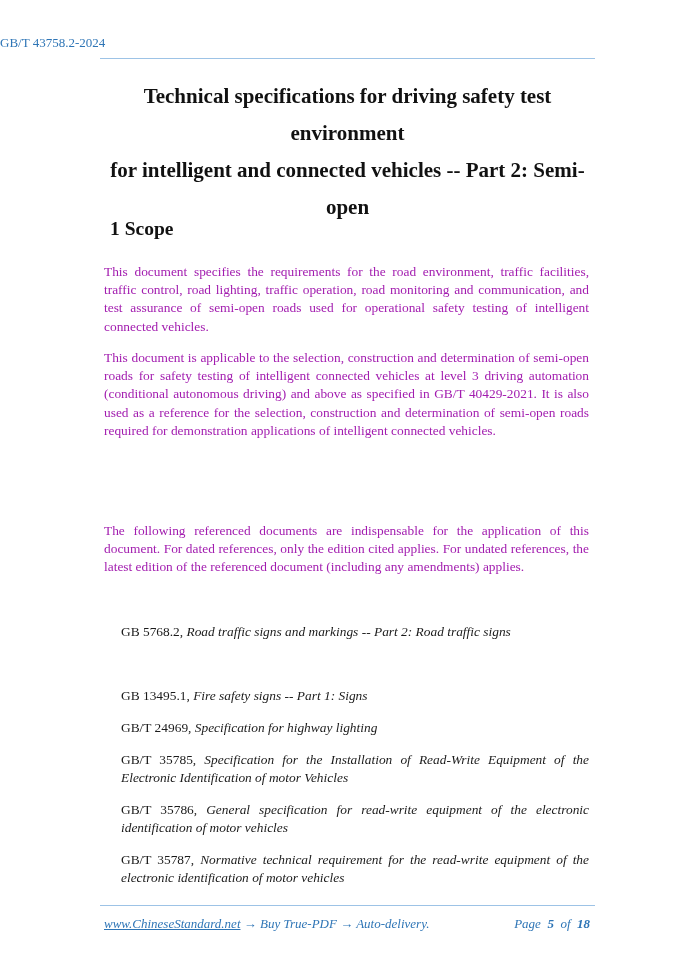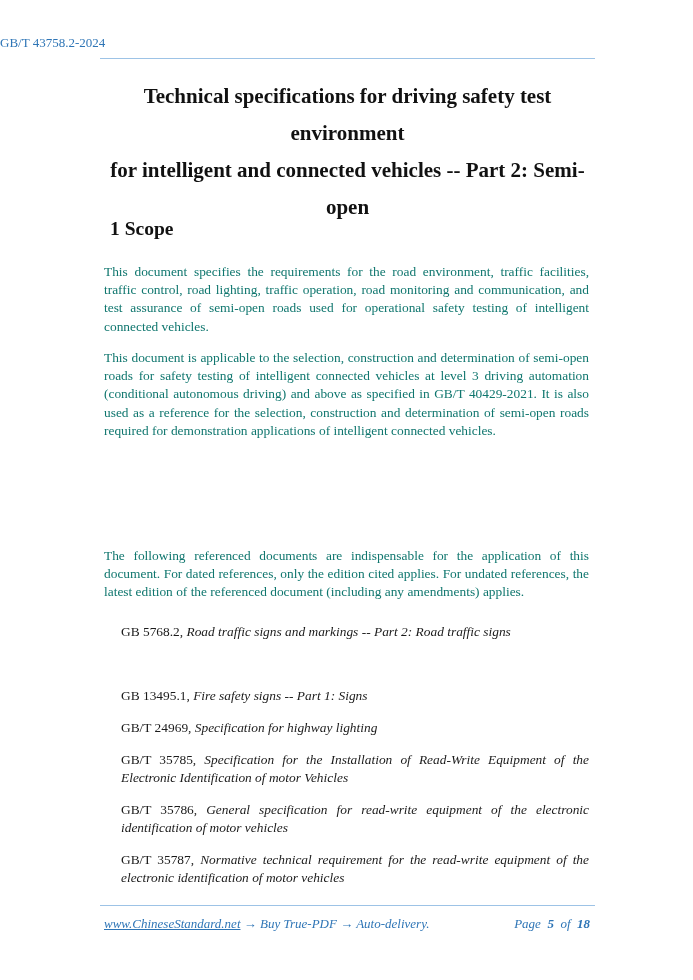--- a/index.html
+++ b/index.html
@@ -56,21 +56,21 @@
       color: #111;
       margin: 0;
     }
     .para {
       position: absolute;
       left: 104px;
       width: 485px;
       font-size: 13.4px;
       line-height: 18.2px;
       text-align: justify;
-      color: #0f766e;
+      color: #a21caf;
       margin: 0;
     }
     .ref {
       position: absolute;
       left: 121px;
       width: 468px;
       font-size: 13.4px;
       line-height: 18.2px;
       text-align: justify;
       color: #1a1a1a;
@@ -117,21 +117,21 @@
     <div>Technical specifications for driving safety test environment</div>
     <div>for intelligent and connected vehicles -- Part 2: Semi-open</div>
   </div>
 
   <h2 class="section-heading" style="top:218px;">1 Scope</h2>
 
   <p class="para" style="top:263px;">This document specifies the requirements for the road environment, traffic facilities, traffic control, road lighting, traffic operation, road monitoring and communication, and test assurance of semi-open roads used for operational safety testing of intelligent connected vehicles.</p>
   <p class="para" style="top:349px;">This document is applicable to the selection, construction and determination of semi-open roads for safety testing of intelligent connected vehicles at level 3 driving automation (conditional autonomous driving) and above as specified in GB/T 40429-2021. It is also used as a reference for the selection, construction and determination of semi-open roads required for demonstration applications of intelligent connected vehicles.</p>
 
 
-  <p class="para" style="top:522px;margin-top:25px;">The following referenced documents are indispensable for the application of this document. For dated references, only the edition cited applies. For undated references, the latest edition of the referenced document (including any amendments) applies.</p>
+  <p class="para" style="top:522px;">The following referenced documents are indispensable for the application of this document. For dated references, only the edition cited applies. For undated references, the latest edition of the referenced document (including any amendments) applies.</p>
 
   <p class="ref" style="top:623px;">
     <span>GB 5768.2, </span><span class="ref-title">Road traffic signs and markings -- Part 2: Road traffic signs</span>
   </p>
   <p class="ref" style="top:687px;">
     <span>GB 13495.1, </span><span class="ref-title">Fire safety signs -- Part 1: Signs</span>
   </p>
   <p class="ref" style="top:719px;">
     <span>GB/T 24969, </span><span class="ref-title">Specification for highway lighting</span>
   </p>

